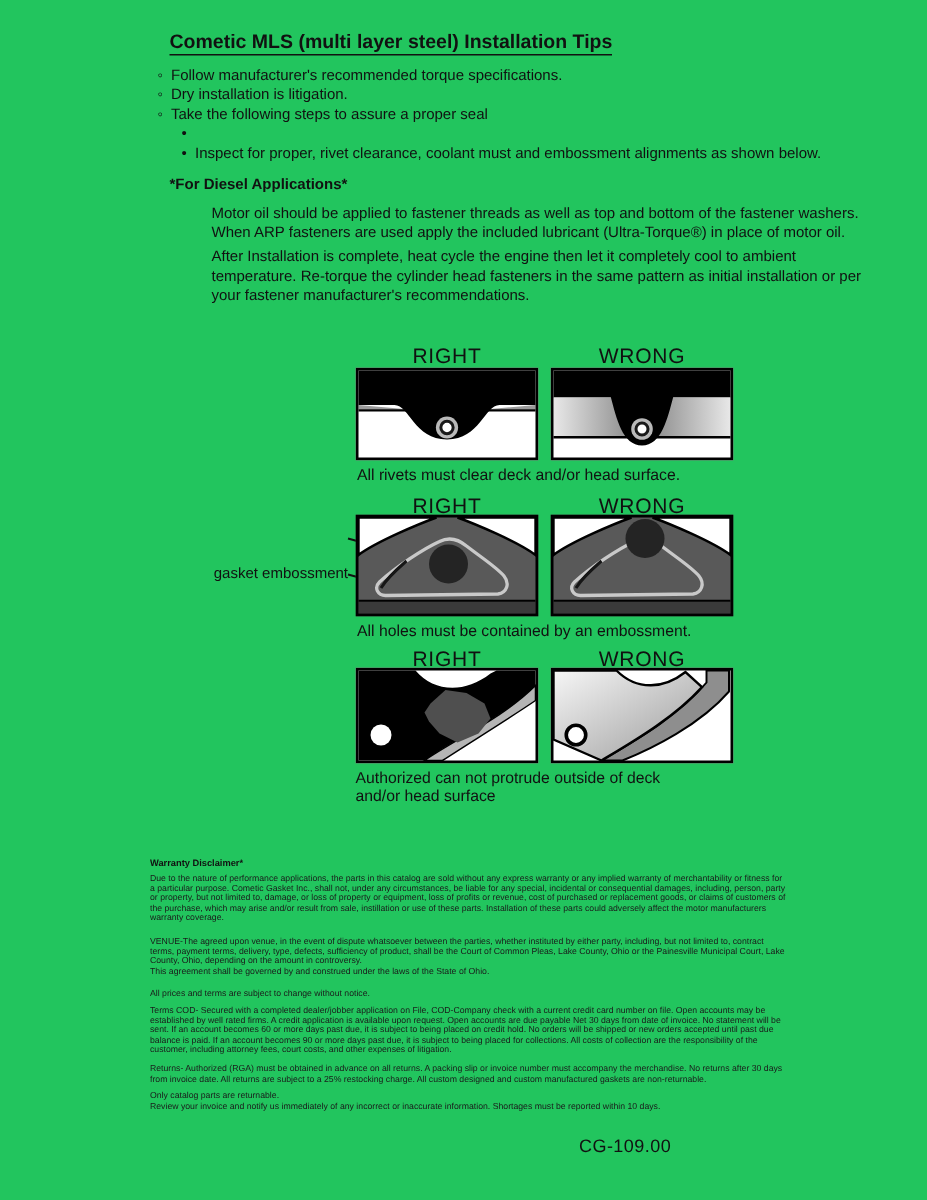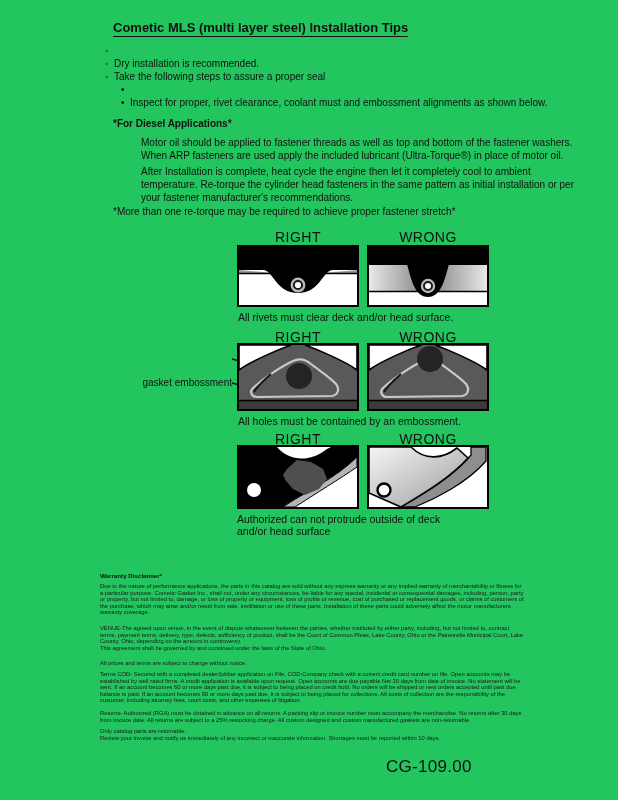--- a/index.html
+++ b/index.html
@@ -37,54 +37,54 @@
   .cap2{left:238px;top:415px;}
   .cap3{left:237px;top:513px;width:228px;}
   .lbl{left:100px;width:132px;text-align:right;font-size:10px;line-height:11px;}
   .lbl-coolant{top:343px;}
   .lbl-emboss{top:377px;}
   .connector{left:203px;top:348px;width:100px;height:48px;pointer-events:none;}
   .disc{left:100px;width:426px;font-size:5.8px;line-height:6.6px;color:#1a1a1a;white-space:pre-line;}
   .disc-h{left:100px;top:572px;font-size:6.2px;font-weight:700;}
   .dp0{top:583px;} .dp1{top:625px;} .dp2{top:660px;}
   .dp3{top:671px;} .dp4{top:710px;} .dp5{top:728px;}
-  .doc-code{left:386px;top:757px;font-size:17px;letter-spacing:.3px;}
+  .doc-code{left:386px;top:757px;font-size:12px;letter-spacing:.3px;}
 </style>
 </head>
 <body>
 
 <div class="page">
 
   <div class="abs title">Cometic MLS (multi layer steel) Installation Tips</div>
 
   <div class="abs bullets">
     <div class="b l1">
         <span class="mk c"></span>
+        <span>Follow manufacturer's recommended torque specifications.</span>
       </div>
     <div class="b l1">
         <span class="mk c"></span>
-        <span>Dry installation is recommended.</span>
+        <span>Dry installation is litigation.</span>
       </div>
     <div class="b l1">
         <span class="mk c"></span>
         <span>Take the following steps to assure a proper seal</span>
       </div>
     <div class="b l2">
         <span class="mk d"></span>
       </div>
     <div class="b l2">
         <span class="mk d"></span>
         <span>Inspect for proper, rivet clearance, coolant must and embossment alignments as shown below.</span>
       </div>
   </div>
 
   <div class="abs diesel-h">*For Diesel Applications*</div>
   <div class="abs para p1">Motor oil should be applied to fastener threads as well as top and bottom of the fastener washers. When ARP fasteners are used apply the included lubricant (Ultra-Torque®) in place of motor oil.</div>
   <div class="abs para p2">After Installation is complete, heat cycle the engine then let it completely cool to ambient temperature. Re-torque the cylinder head fasteners in the same pattern as initial installation or per your fastener manufacturer's recommendations.</div>
-  <div class="abs note">*More than one re-torque may be required to achieve proper fastener stretch*</div>
 
   <div class="abs dlab r1l cl">RIGHT</div>
   <div class="abs dlab r1l cr">WRONG</div>
 
   <div class="abs fig r1f cl">
     <svg viewBox="0 0 122 62">
       <rect x="0" y="0" width="122" height="62" fill="#ffffff"></rect>
       <polygon points="2,25 36,28 2,28" fill="#9a9a9a"></polygon>
       <polygon points="120,25 86,28 120,28" fill="#9a9a9a"></polygon>
       <line x1="2" y1="28.6" x2="120" y2="28.6" stroke="#000" stroke-width="1.5"></line>

